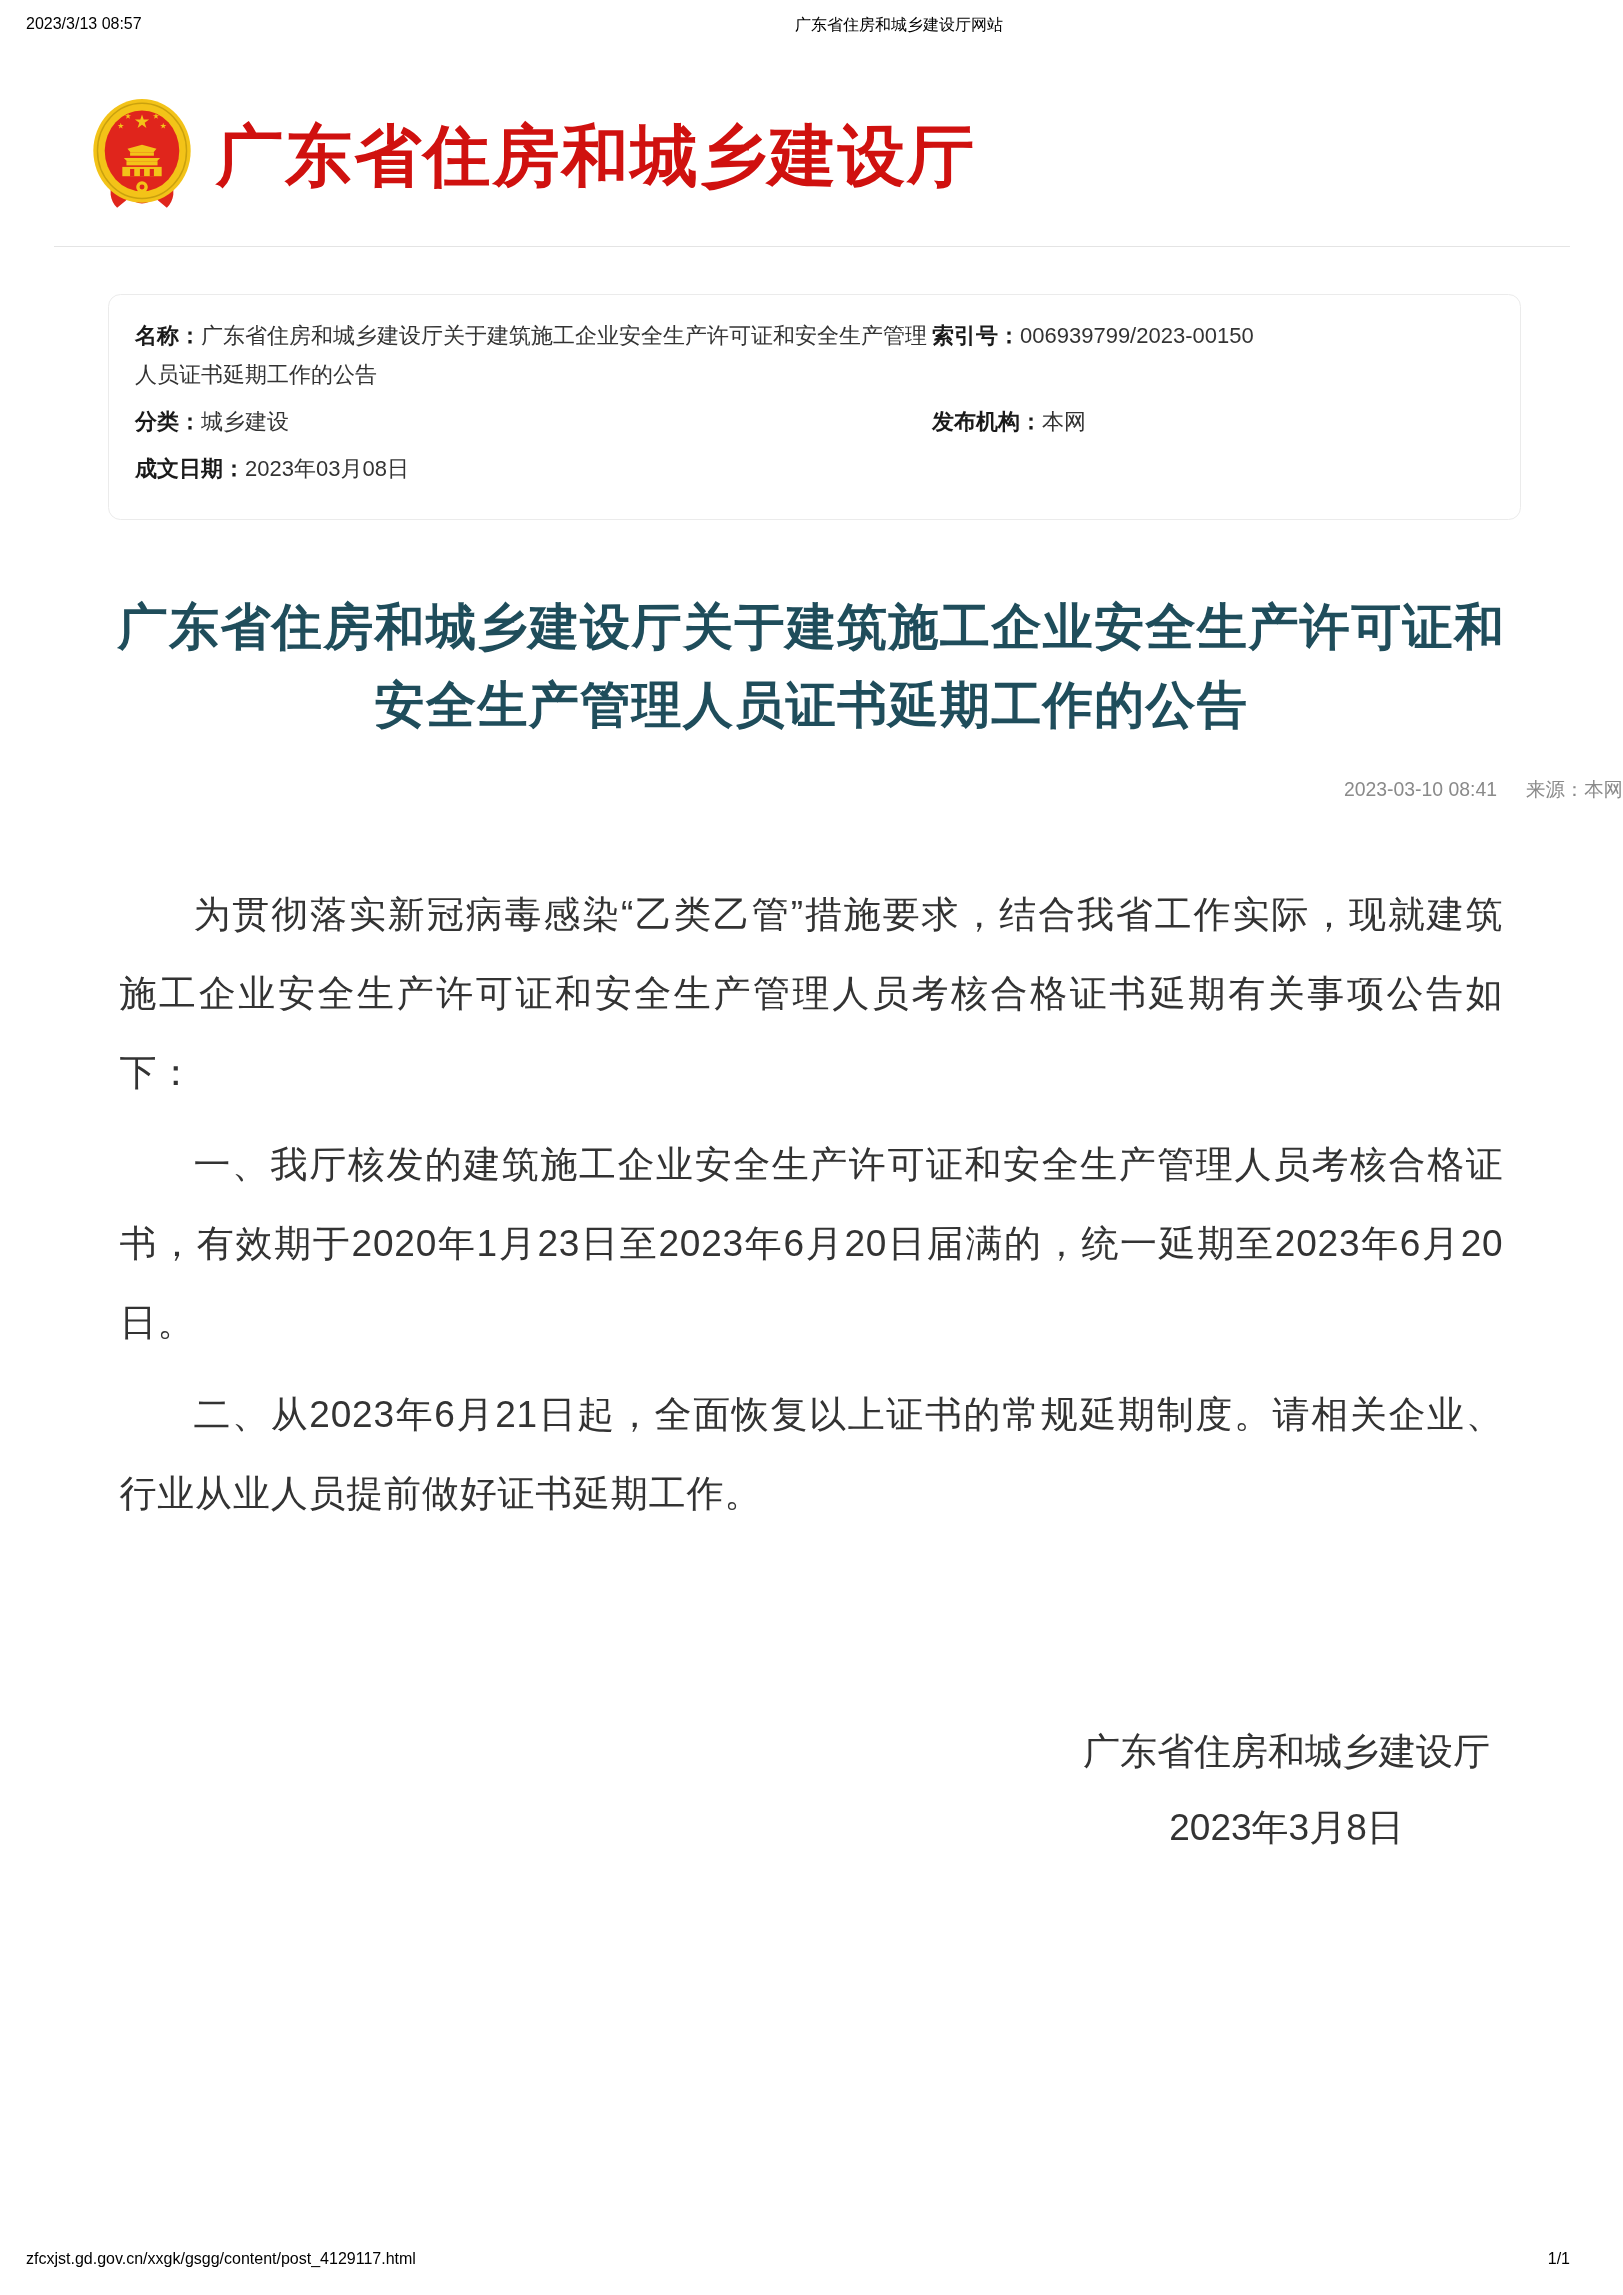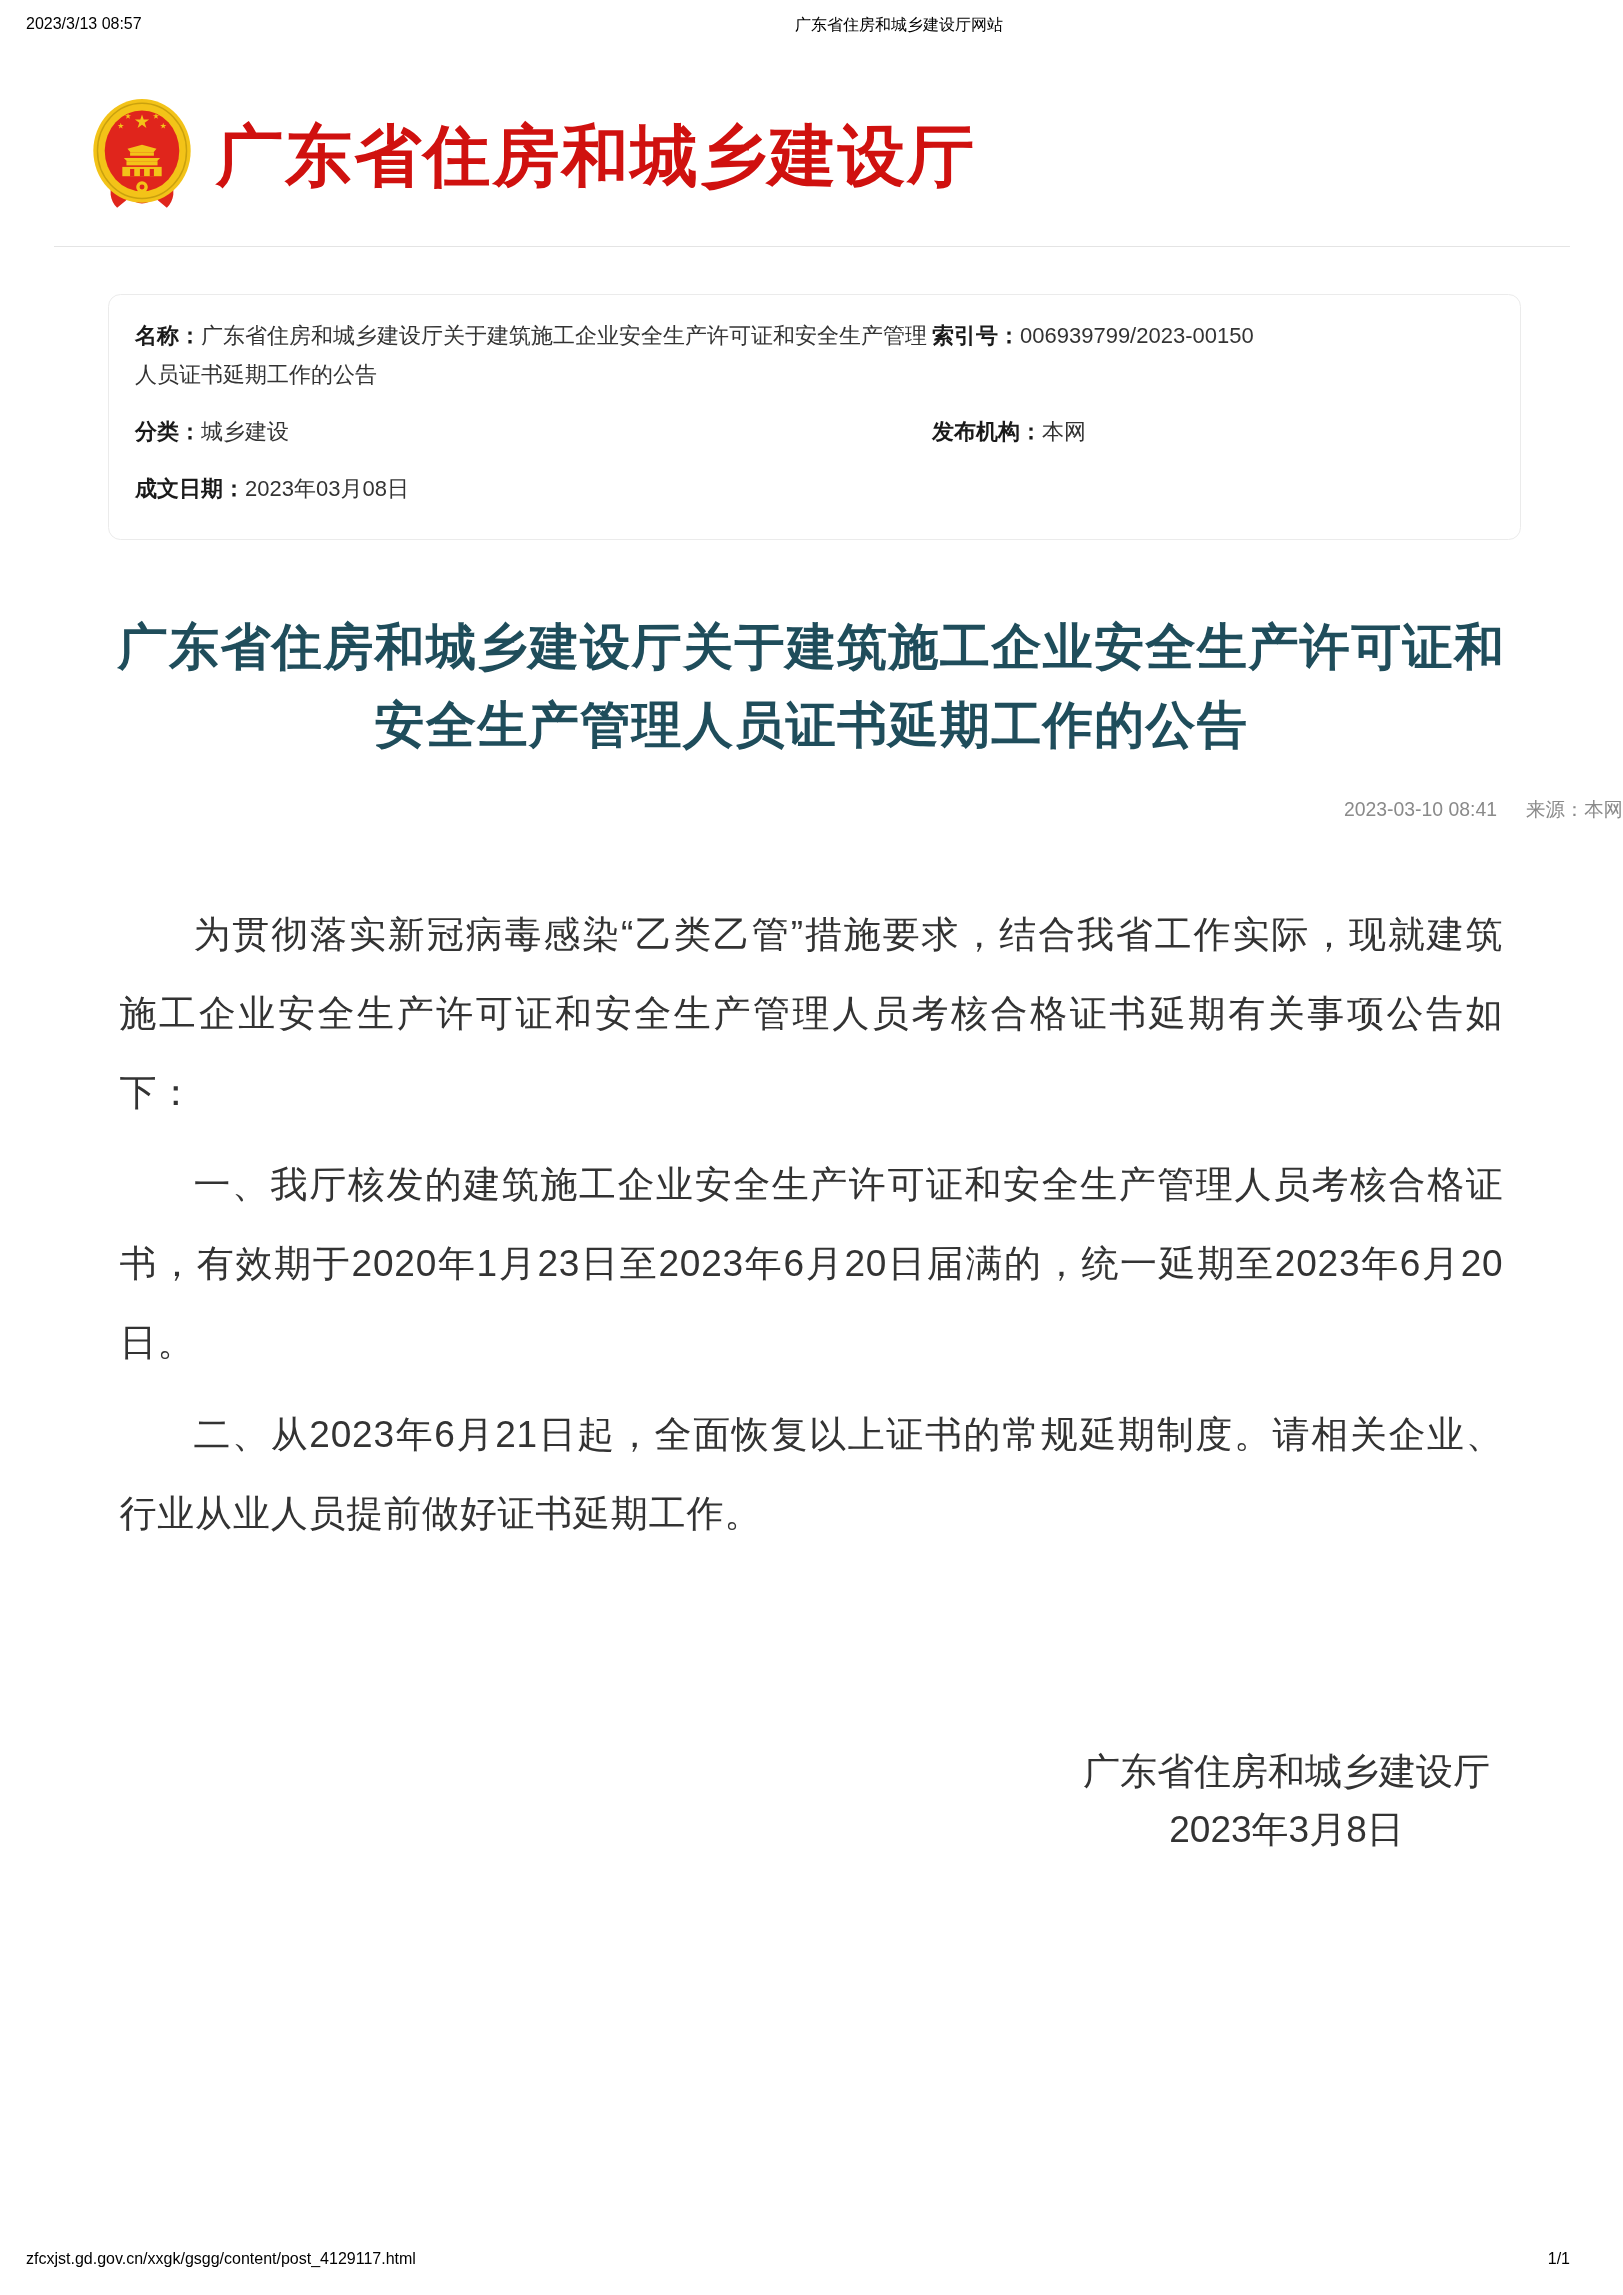--- a/index.html
+++ b/index.html
@@ -46,21 +46,21 @@
   }
   
   .info-card{
     box-sizing:border-box;
     margin:47px 0 0 108px; width:1413px;
     border:1.4px solid #ebebeb; border-radius:12.5px;
     background:#fff;
     padding:21px 28px 30.5px 26px;
     display:grid;
     grid-template-columns:797px 1fr;
-    row-gap:18px;
+    row-gap:8px;
     font-size:22px; line-height:39px; color:#333;
   }
   .info-cell b{ color:#1a1a1a; }
   
   .article-title{
     margin:68px auto 0 auto; width:1414px;
     text-align:center;
     font-size:50px; line-height:78px; font-weight:bold;
     color:#1f4d5b; letter-spacing:1.4px;
   }
@@ -77,21 +77,21 @@
     font-size:37px; line-height:79px; color:#333;
     letter-spacing:0.8px;
     text-indent:2em; text-align:justify;
   }
   .signature-block{
     width:fit-content;
     margin:200px 133px 0 auto;
     text-align:center;
     font-size:37px; color:#333; line-height:37px;
   }
-  .signature-date{ margin-top:21px; }
+  .signature-date{ margin-top:39px; }
 </style>
 </head>
 <body>
 
 <div class="page">
 
   <div class="print-header-date">2023/3/13 08:57</div>
   <div class="print-header-title">广东省住房和城乡建设厅网站</div>
 
   <div class="site-header">

